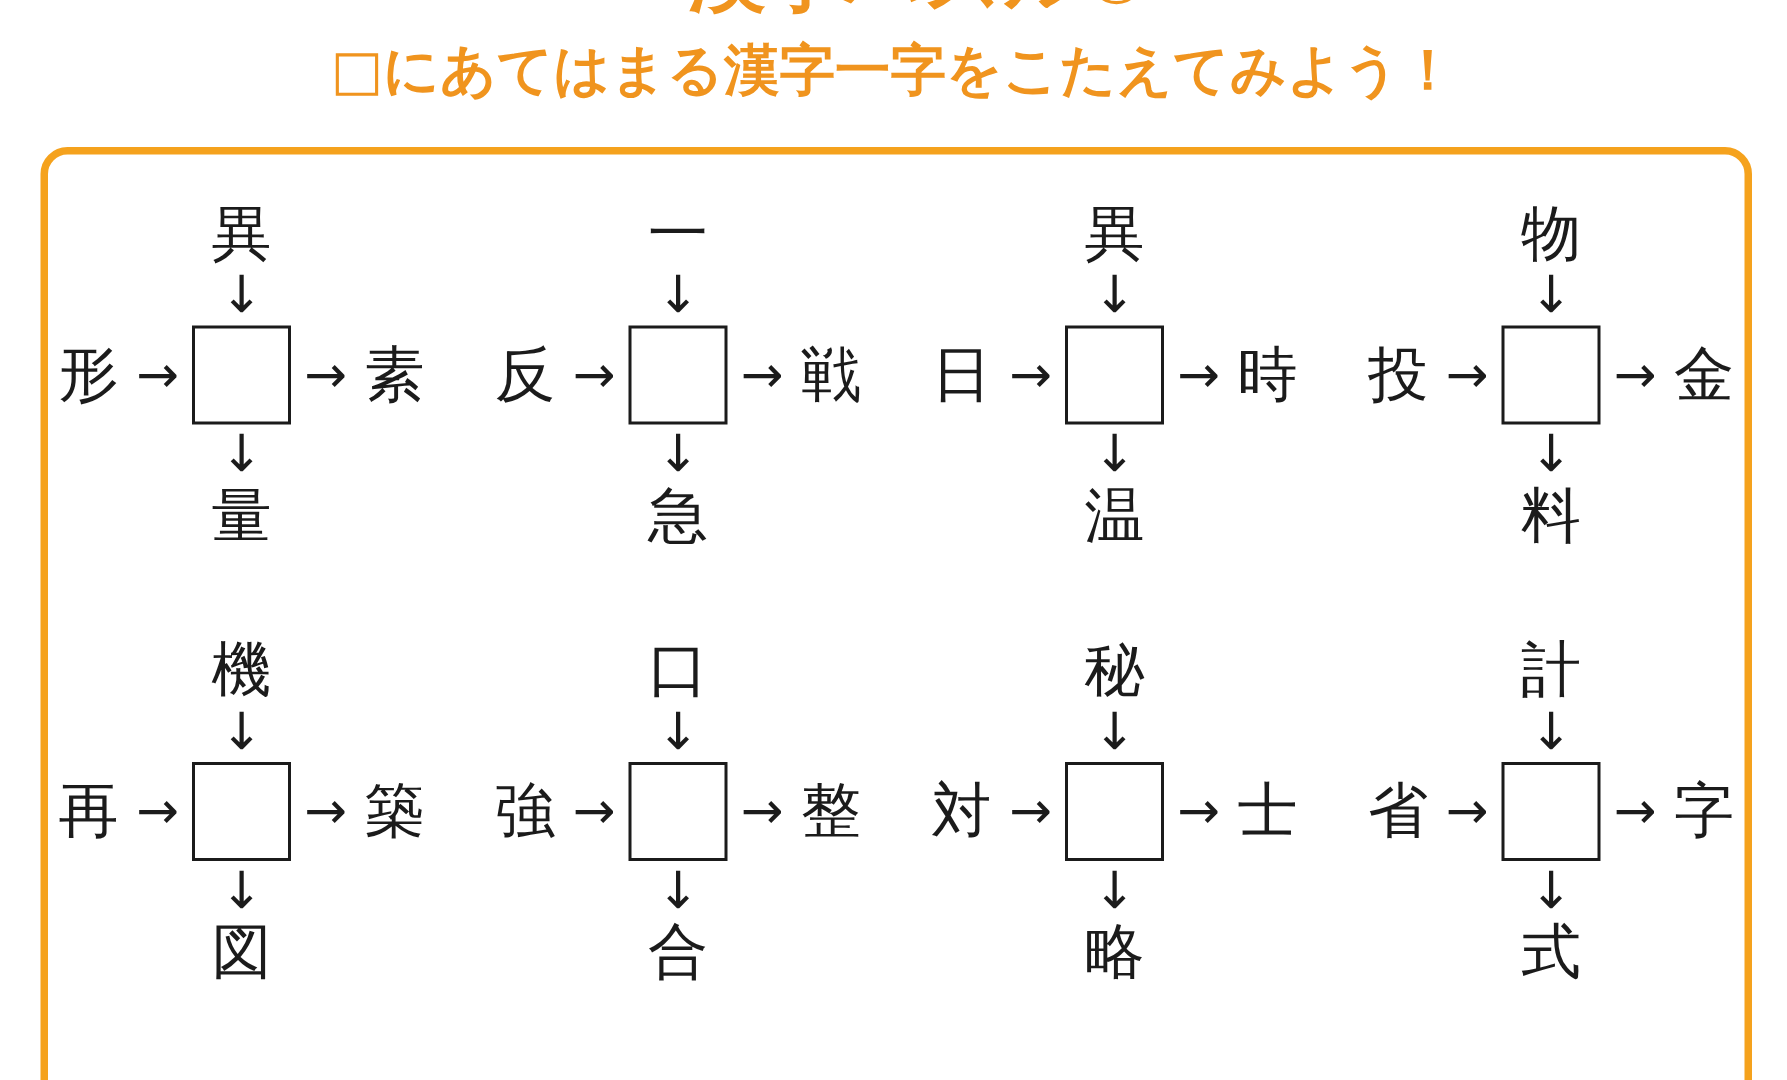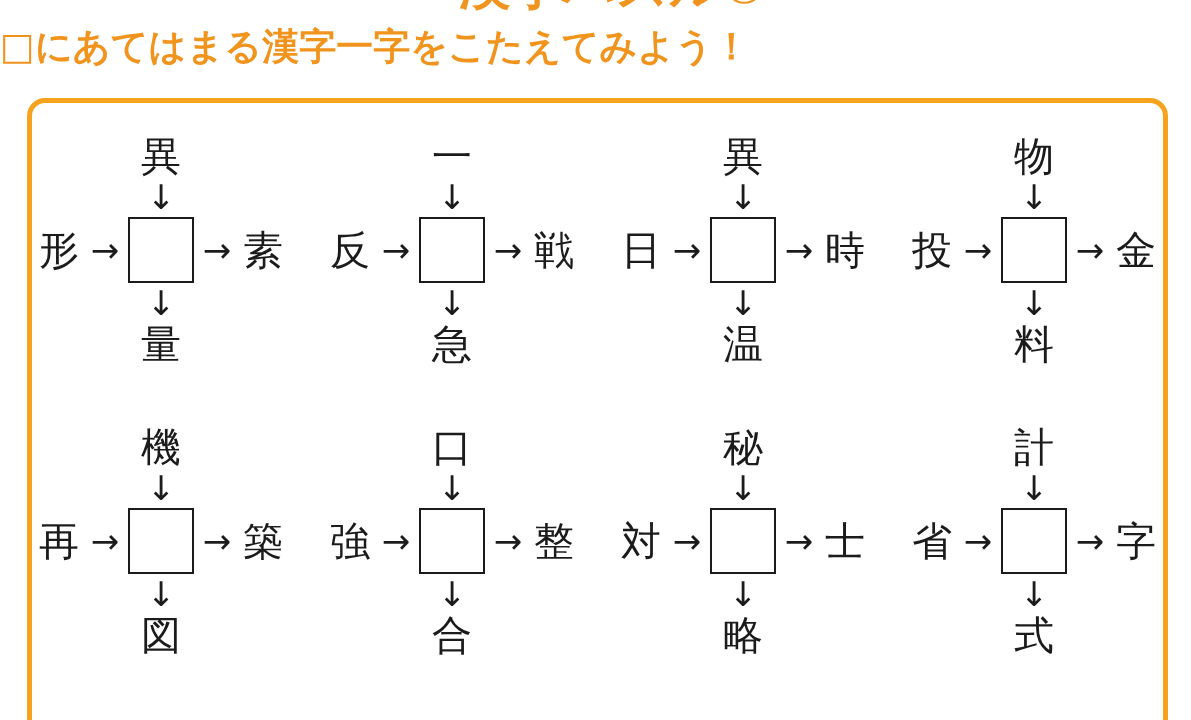--- a/index.html
+++ b/index.html
@@ -22,21 +22,21 @@
     line-height: 54px;
     font-weight: bold;
     color: #F0941E;
     white-space: nowrap;
   }
   .worksheet-subtitle {
     position: absolute;
     top: 27px;
     left: 0;
     width: 100%;
-    text-align: left;
+    text-align: center;
     font-size: 37px;
     line-height: 40px;
     font-weight: bold;
     color: #F0941E;
     letter-spacing: 0px;
     white-space: nowrap;
   }
 
   
   .board {

